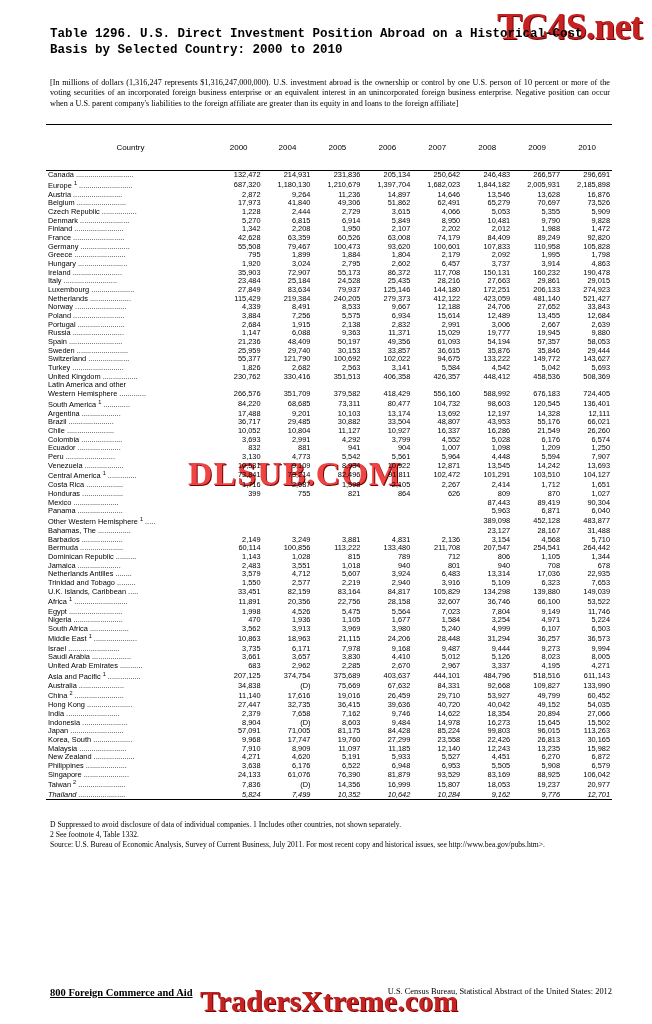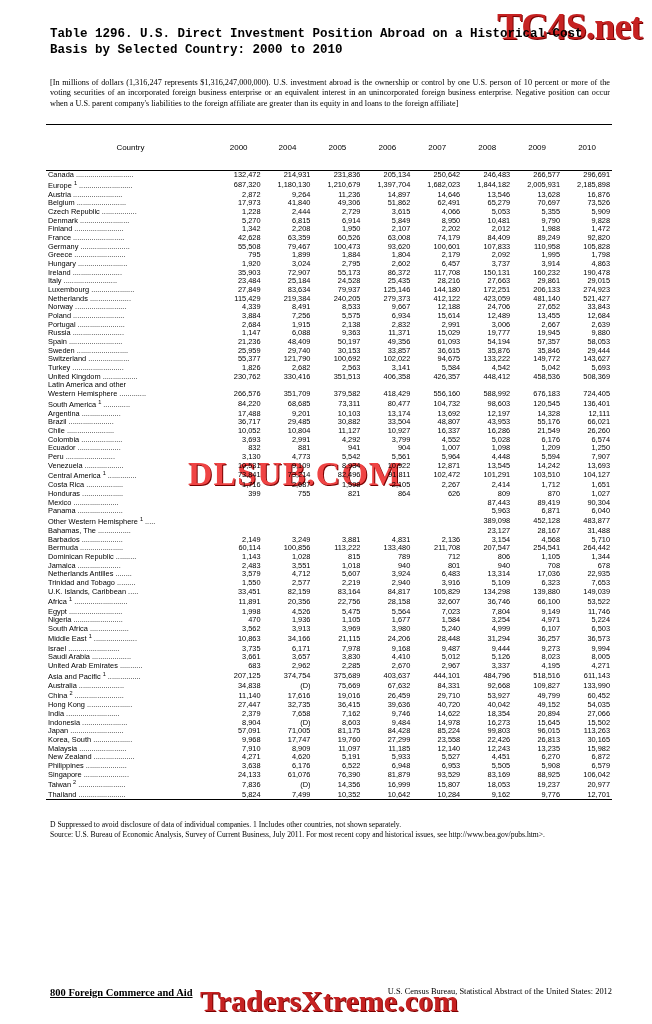--- a/index.html
+++ b/index.html
@@ -39,21 +39,21 @@
   }
   table.main th.ctry{text-align:center;width:196px;}
   table.main td{padding:0 2px;line-height:1.17;white-space:nowrap;}
   td.c{text-align:left;}
   td.n{text-align:right;width:53px;}
   tr.total td{font-weight:bold;border-bottom:.8px solid #000;}
   tr.total td.c{text-align:center;}
   td.c .dots{letter-spacing:0px;}
   .ind1{padding-left:6px;}
   .ind2{padding-left:12px;}
-  .bottomrule td{border-bottom:1.2px solid #000;}
+  .bottomrule td{border-bottom:1.2px solid #000;font-style:italic;}
 
   .foot{
     position:absolute;left:50px;top:784px;width:560px;
     font-size:7.6px;line-height:1.3;margin-top:36px;
   }
   .pagefoot{
     position:absolute;left:50px;bottom:26px;font-size:10.5px;font-weight:bold;text-decoration:underline;
   }
   .srcfoot{
     position:absolute;right:40px;bottom:28px;font-size:8.4px;
@@ -655,21 +655,21 @@
           <td class="n">3,969</td>
           <td class="n">3,980</td>
           <td class="n">5,240</td>
           <td class="n">4,999</td>
           <td class="n">6,107</td>
           <td class="n">6,503</td>
         </tr>
         <tr>
           <td class="c">Middle East <sup>1</sup><span class="dots"> .....................</span></td>
           <td class="n">10,863</td>
-          <td class="n">34,166</td>
+          <td class="n">18,963</td>
           <td class="n">21,115</td>
           <td class="n">24,206</td>
           <td class="n">28,448</td>
           <td class="n">31,294</td>
           <td class="n">36,257</td>
           <td class="n">36,573</td>
         </tr>
         <tr>
           <td class="c ind1">Israel<span class="dots"> .........................</span></td>
           <td class="n">3,735</td>
@@ -855,18 +855,19 @@
           <td class="n">10,284</td>
           <td class="n">9,162</td>
           <td class="n">9,776</td>
           <td class="n">12,701</td>
         </tr>
       </tbody>
   </table>
 
   <div class="foot">
     <div>D Suppressed to avoid disclosure of data of individual companies.   1 Includes other countries, not shown separately.</div>
+    <div>2 See footnote 4, Table 1332.</div>
     <div>Source: U.S. Bureau of Economic Analysis, Survey of Current Business, July 2011. For most recent copy and historical issues, see http://www.bea.gov/pubs.htm&gt;.</div>
   </div>
 
   <div class="pagefoot">800  Foreign Commerce and Aid</div>
   <div class="srcfoot">U.S. Census Bureau, Statistical Abstract of the United States: 2012</div>
 </div>
 
 </body></html>

